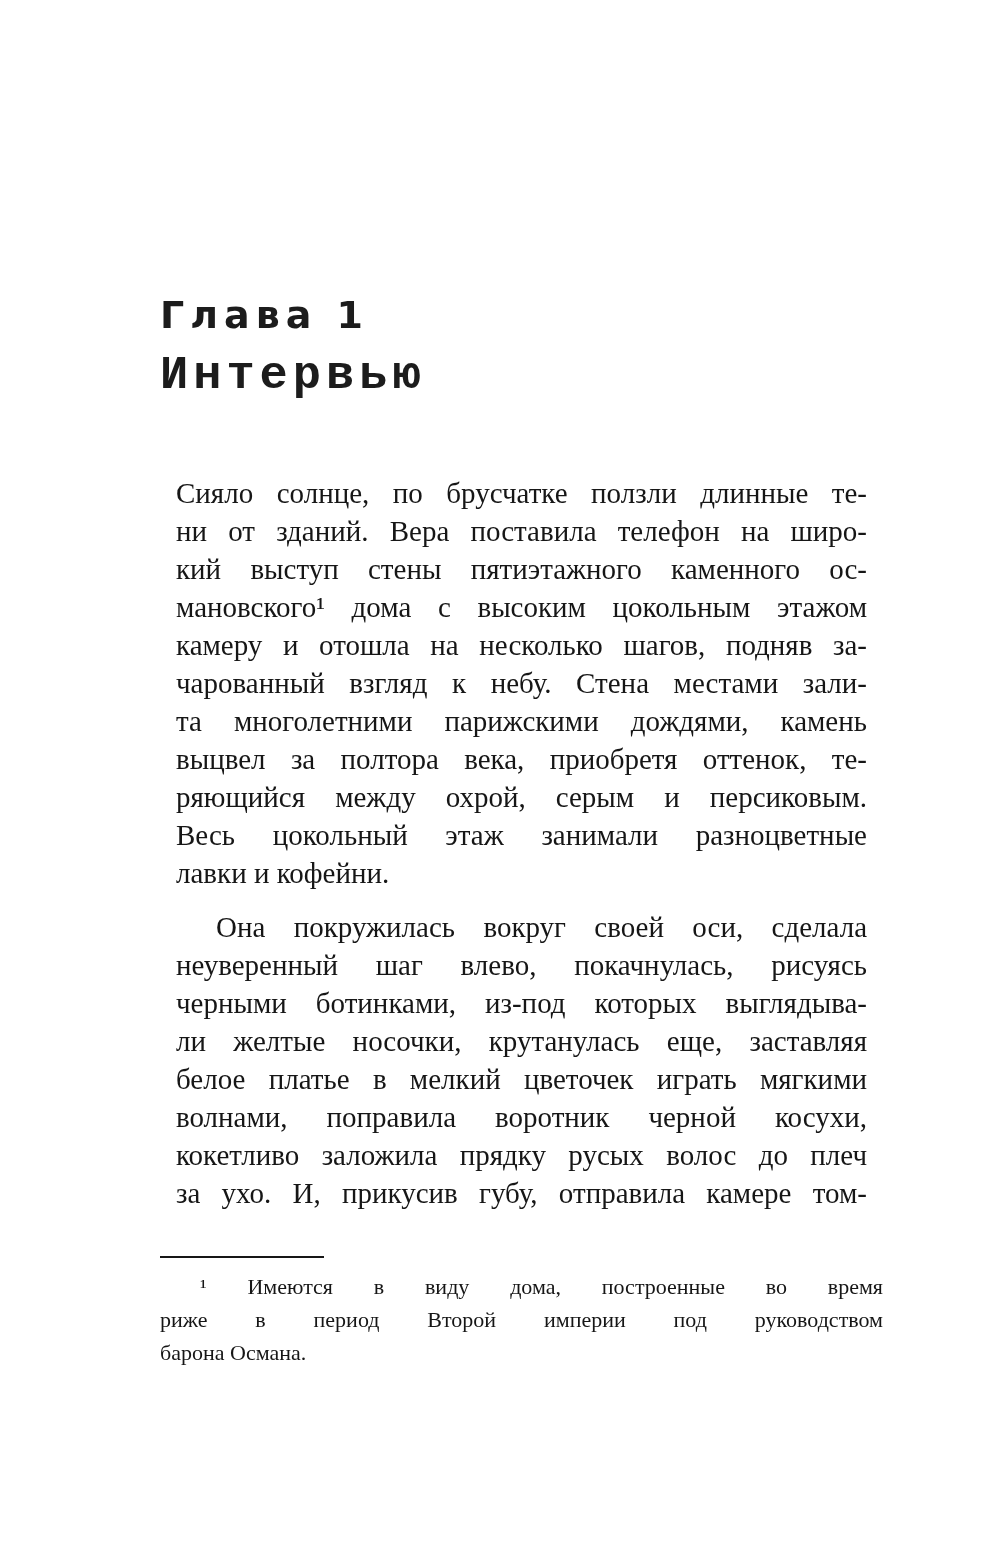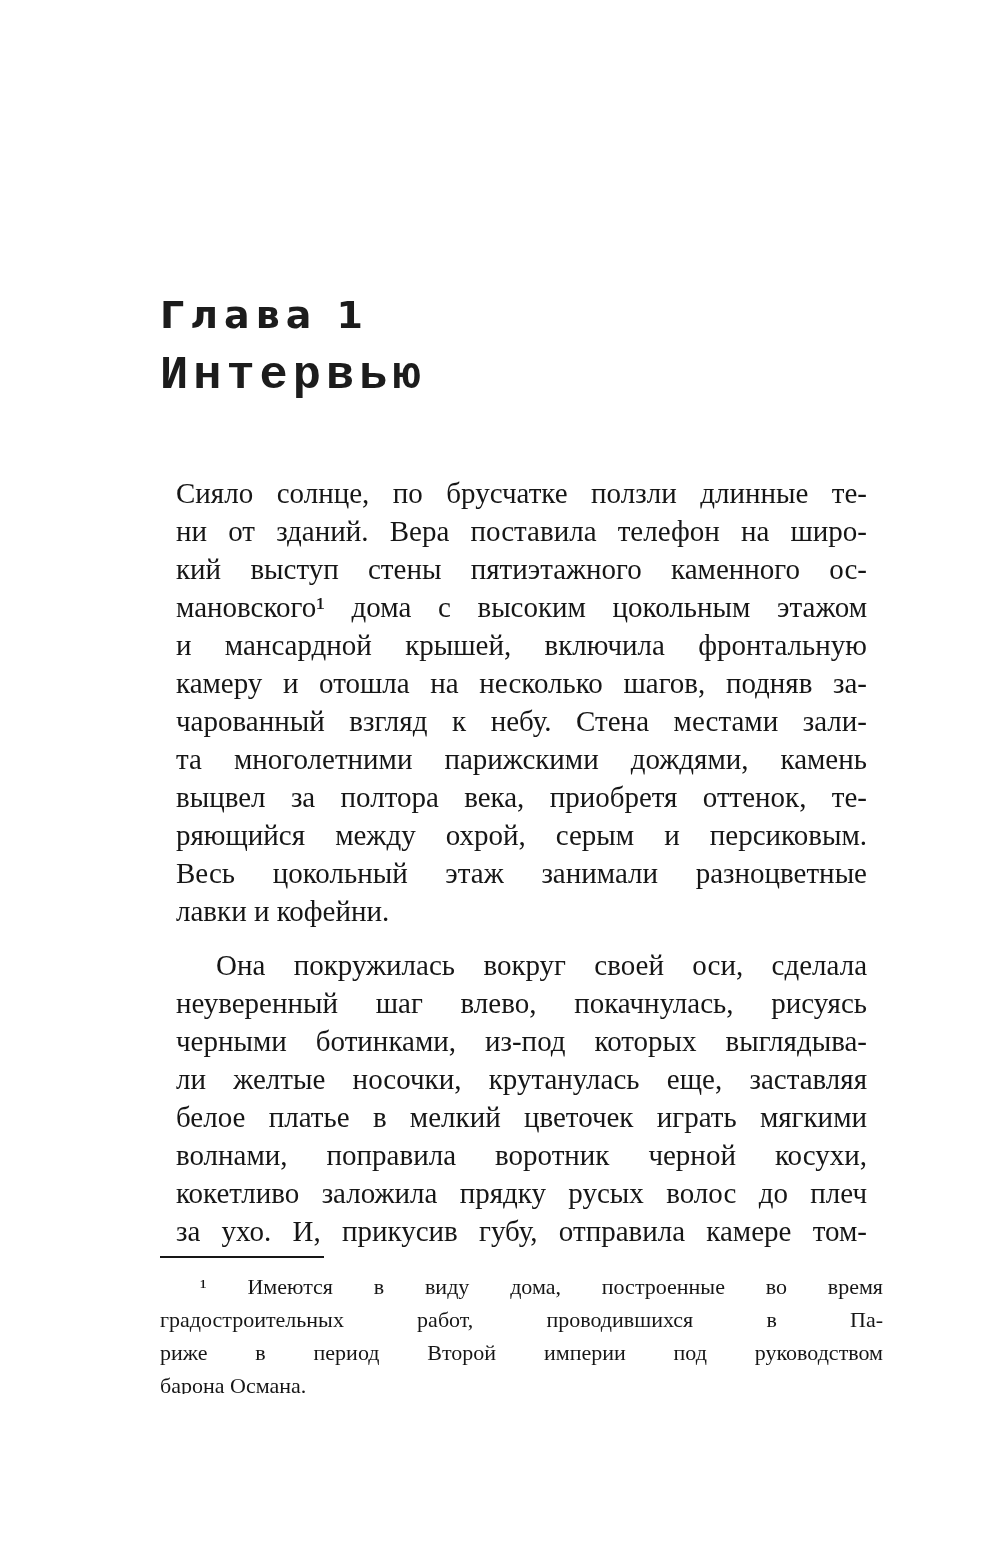--- a/index.html
+++ b/index.html
@@ -84,21 +84,20 @@
     <div class="chapter-label">Глава 1</div>
     <div class="chapter-title">Интервью</div>
   </header>
 
   <main class="body-text" id="body-text">
       <div class="paragraph">
         <div class="line">Сияло солнце, по брусчатке ползли длинные те-</div>
         <div class="line">ни от зданий. Вера поставила телефон на широ-</div>
         <div class="line">кий выступ стены пятиэтажного каменного ос-</div>
         <div class="line">мановского¹ дома с высоким цокольным этажом</div>
-        <div class="line">и мансардной крышей, включила фронтальную</div>
         <div class="line">камеру и отошла на несколько шагов, подняв за-</div>
         <div class="line">чарованный взгляд к небу. Стена местами зали-</div>
         <div class="line">та многолетними парижскими дождями, камень</div>
         <div class="line">выцвел за полтора века, приобретя оттенок, те-</div>
         <div class="line">ряющийся между охрой, серым и персиковым.</div>
         <div class="line">Весь цокольный этаж занимали разноцветные</div>
         <div class="line last">лавки и кофейни.</div>
       </div>
       <div class="paragraph">
         <div class="line indent">Она покружилась вокруг своей оси, сделала</div>
@@ -109,18 +108,17 @@
         <div class="line">волнами, поправила воротник черной косухи,</div>
         <div class="line">кокетливо заложила прядку русых волос до плеч</div>
         <div class="line">за ухо. И, прикусив губу, отправила камере том-</div>
       </div>
     </main>
 
   <div class="footnote-rule"></div>
 
   <div class="footnote" id="footnote">
       <div class="line indent">¹ Имеются в виду дома, построенные во время</div>
-      <div class="line">градостроительных работ, проводившихся в Па-</div>
       <div class="line">риже в период Второй империи под руководством</div>
       <div class="line last">барона Османа.</div>
     </div>
 
 </div>
 
 </body></html>

